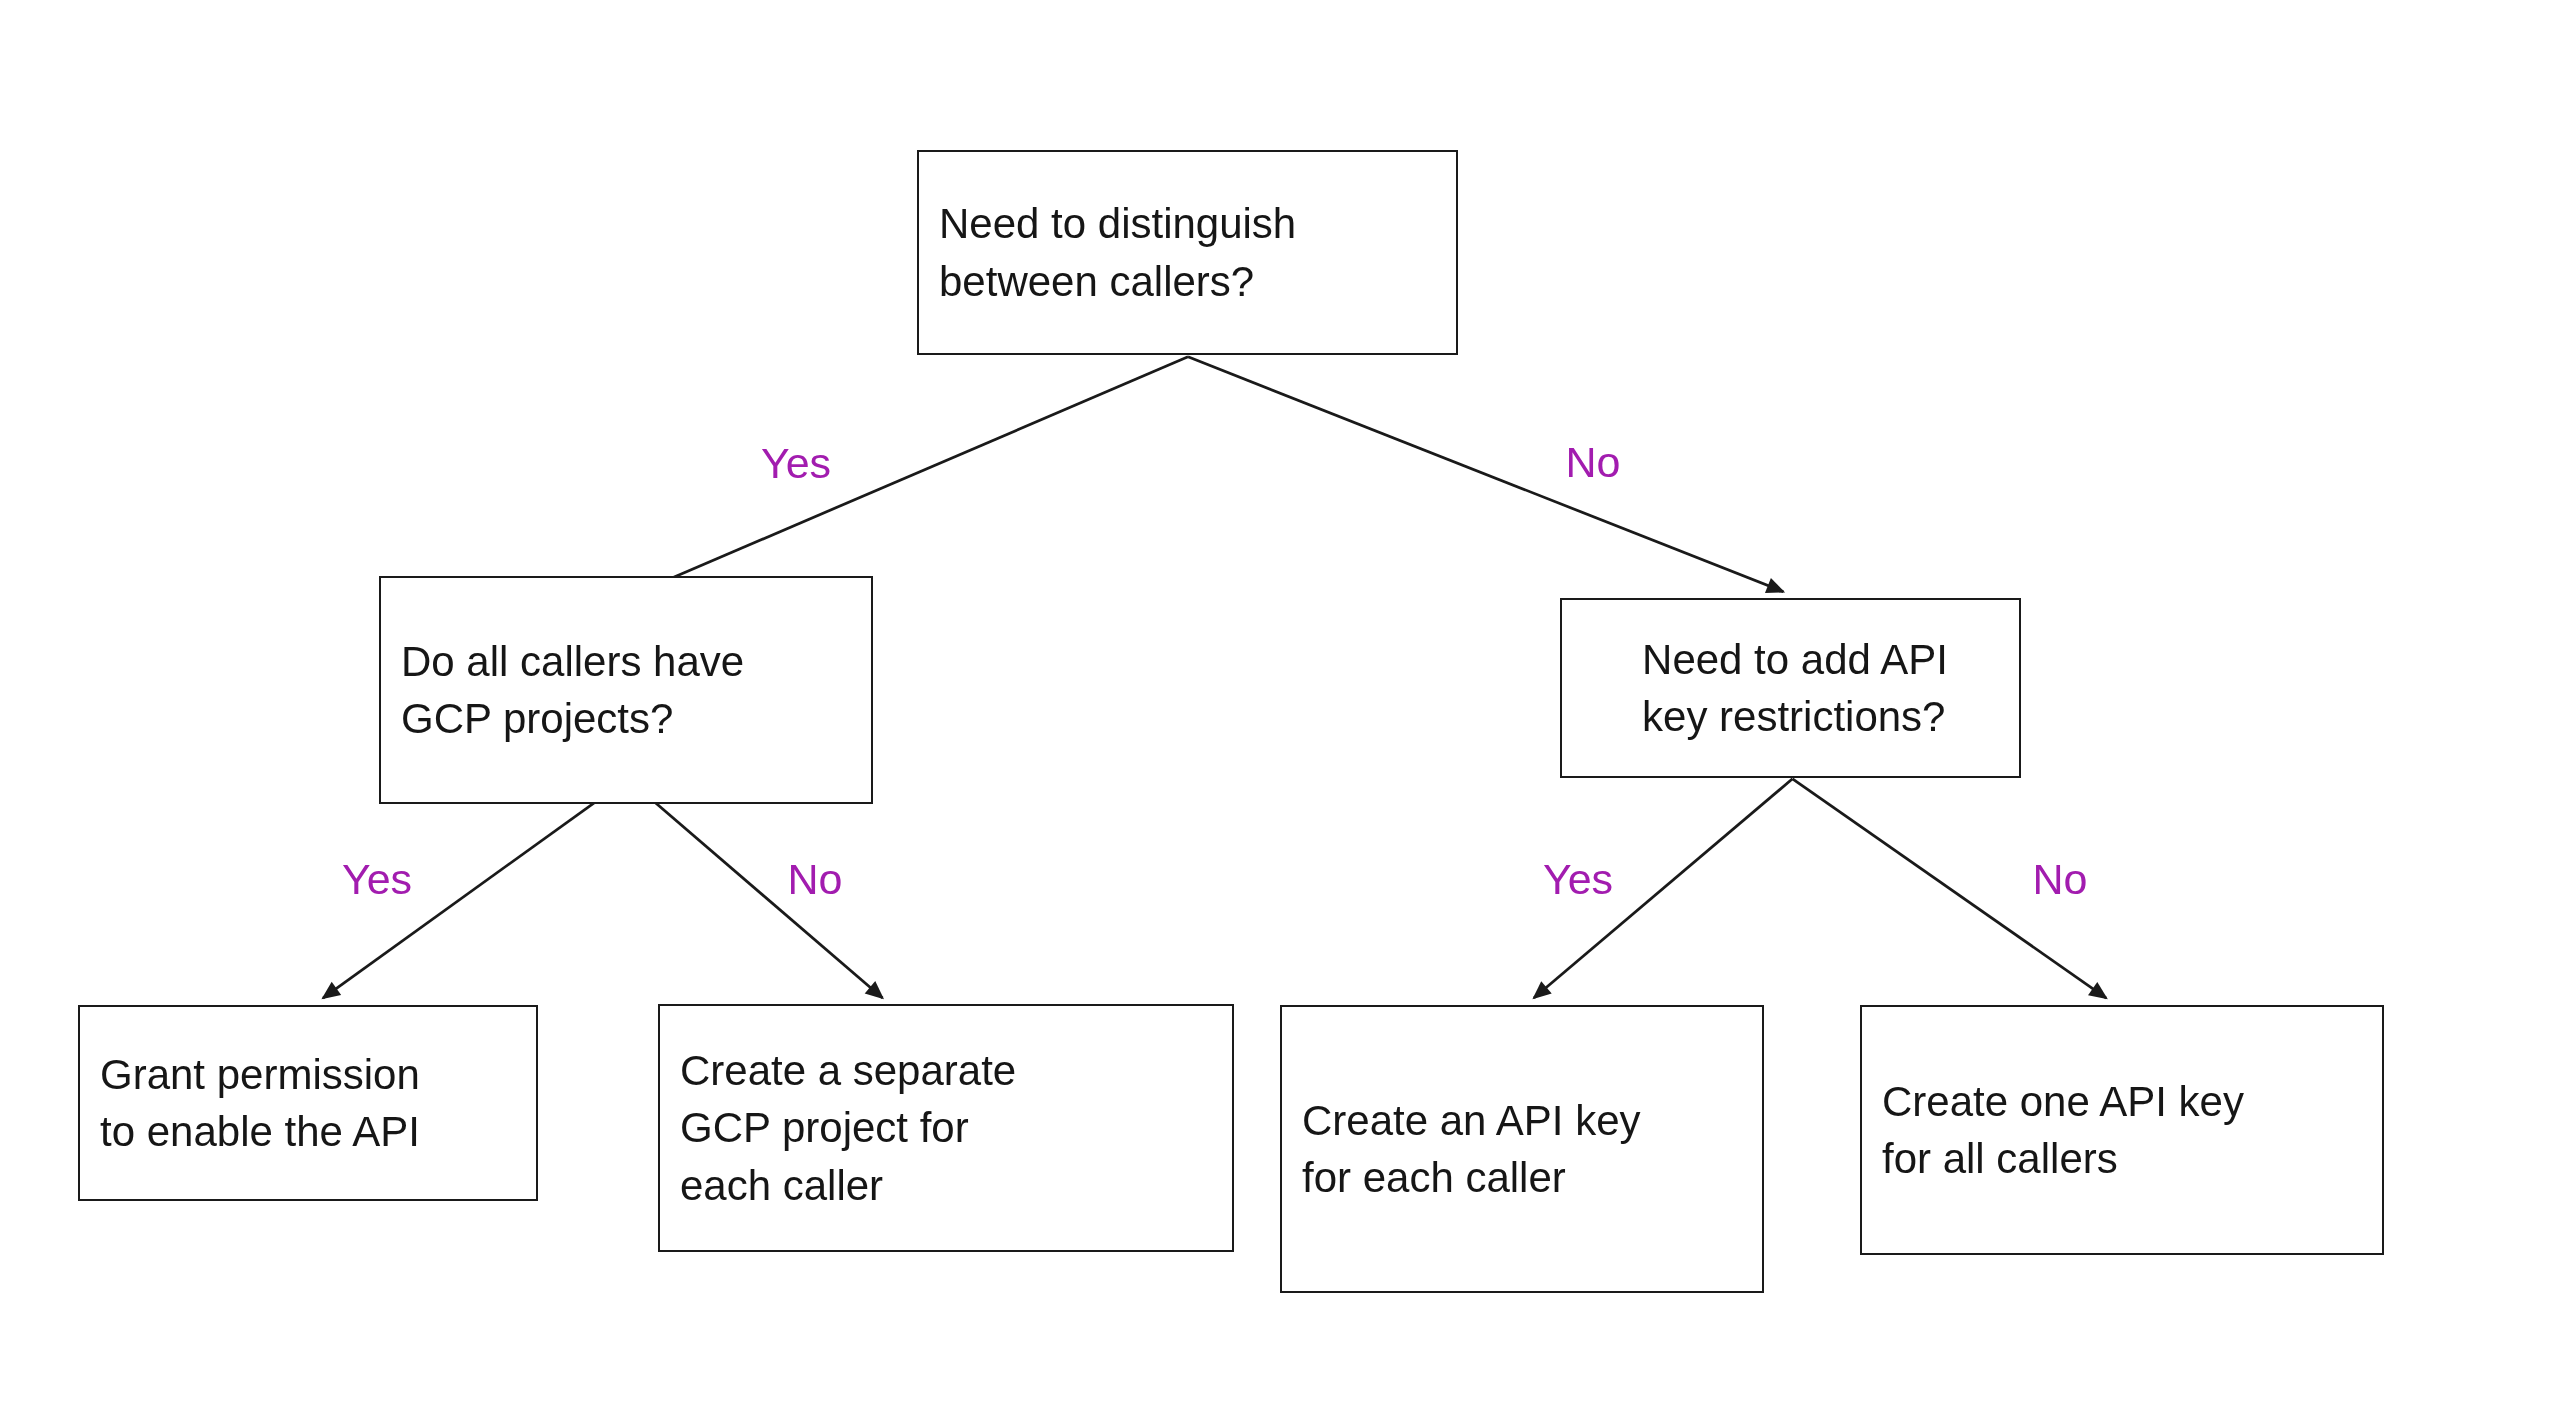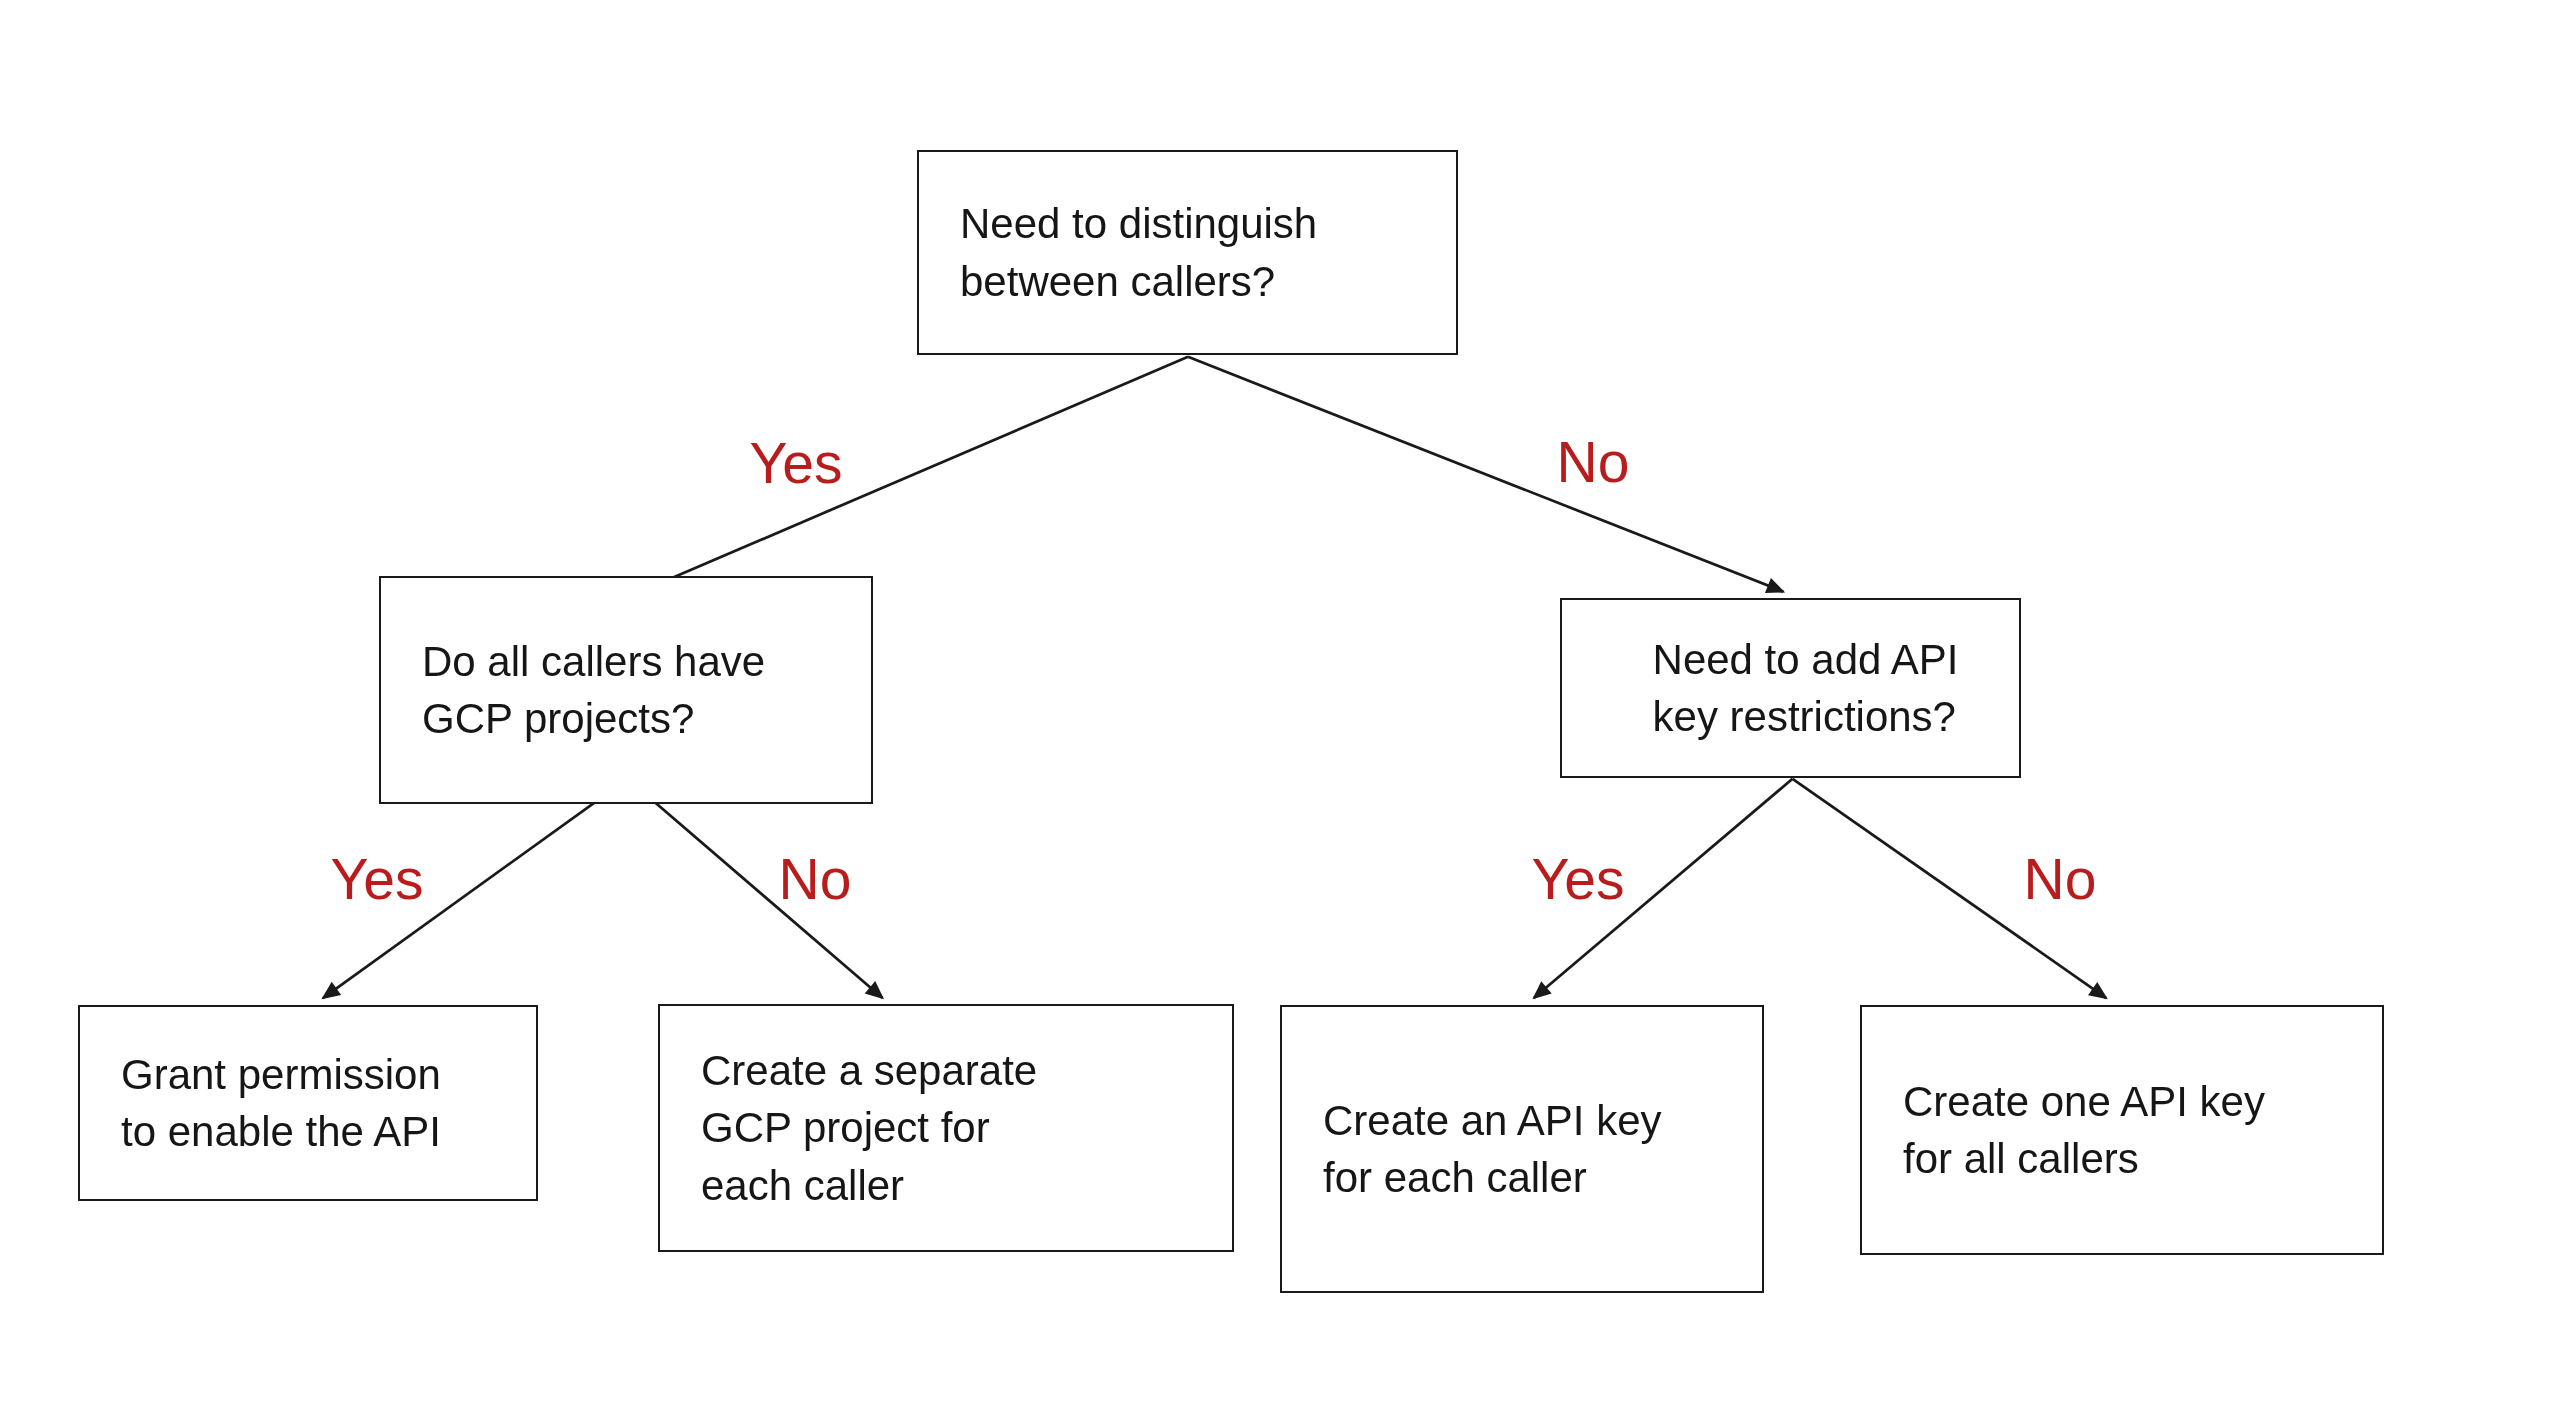--- a/index.html
+++ b/index.html
@@ -23,35 +23,35 @@
     width: 2576px;
     height: 1409px;
   }
   .node {
     position: absolute;
     box-sizing: border-box;
     border: 2.8px solid #1a1a1a;
     background: #ffffff;
     display: flex;
     align-items: center;
-    padding-left: 41px;
+    padding-left: 20px;
     padding-right: 11px;
   }
   .node-text {
     font-size: 42px;
     line-height: 1.36;
     white-space: pre-line;
     color: #161616;
   }
   .edge-label {
     position: absolute;
     transform: translate(-50%, -50%);
-    font-size: 57px;
+    font-size: 43px;
     line-height: 1;
-    color: #b91c1c;
+    color: #a21caf;
     white-space: nowrap;
   }
 </style>
 </head>
 <body>
 
 <div class="stage">
 
   <svg class="edges-layer" viewBox="0 0 2808 1536" xmlns="http://www.w3.org/2000/svg">
     <defs>

